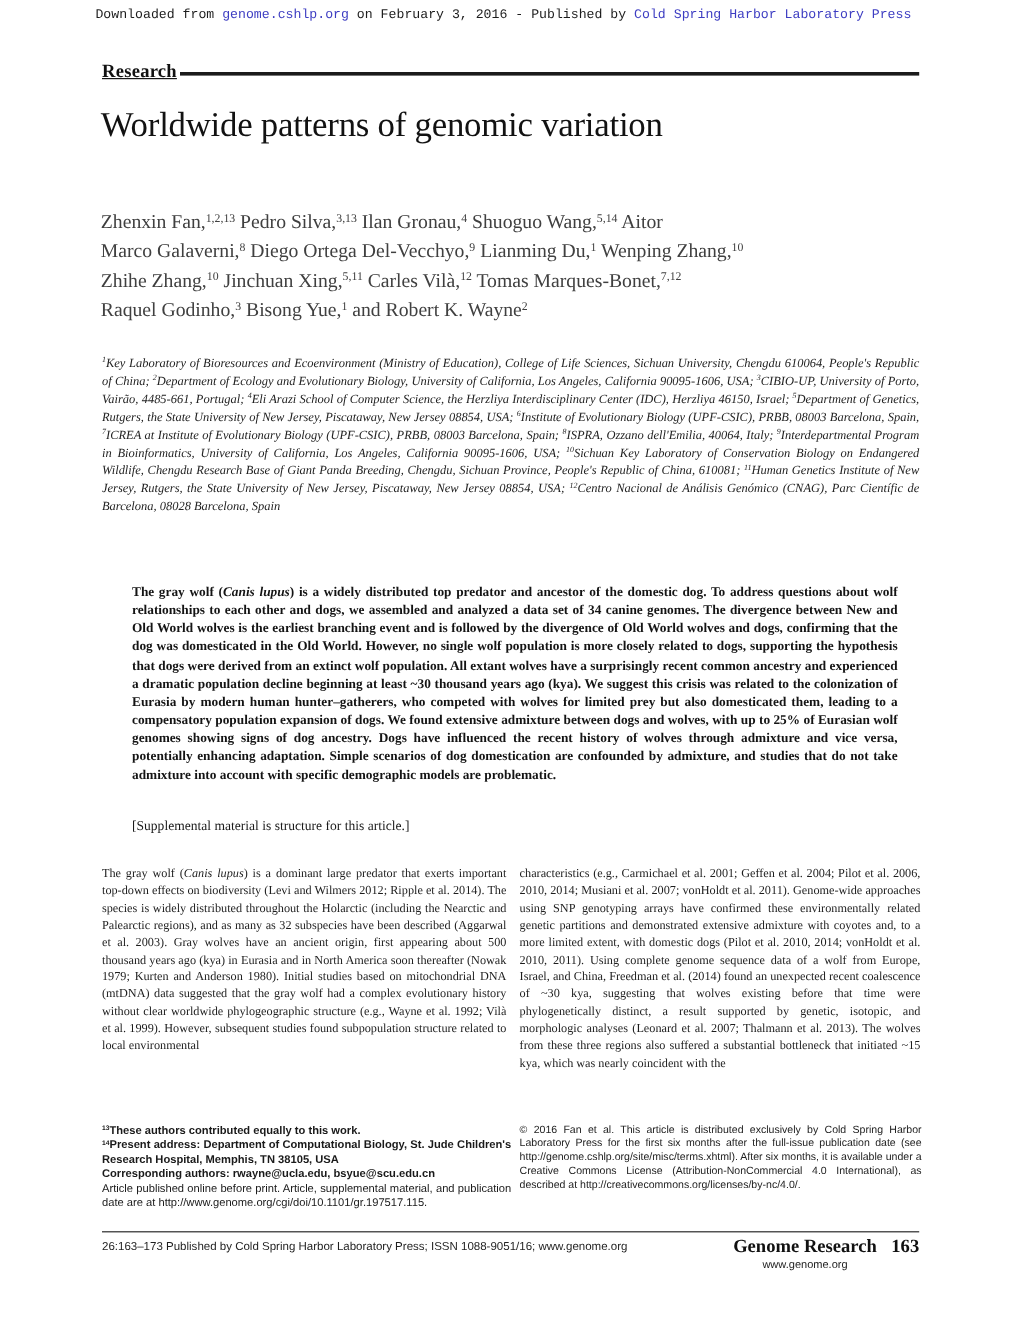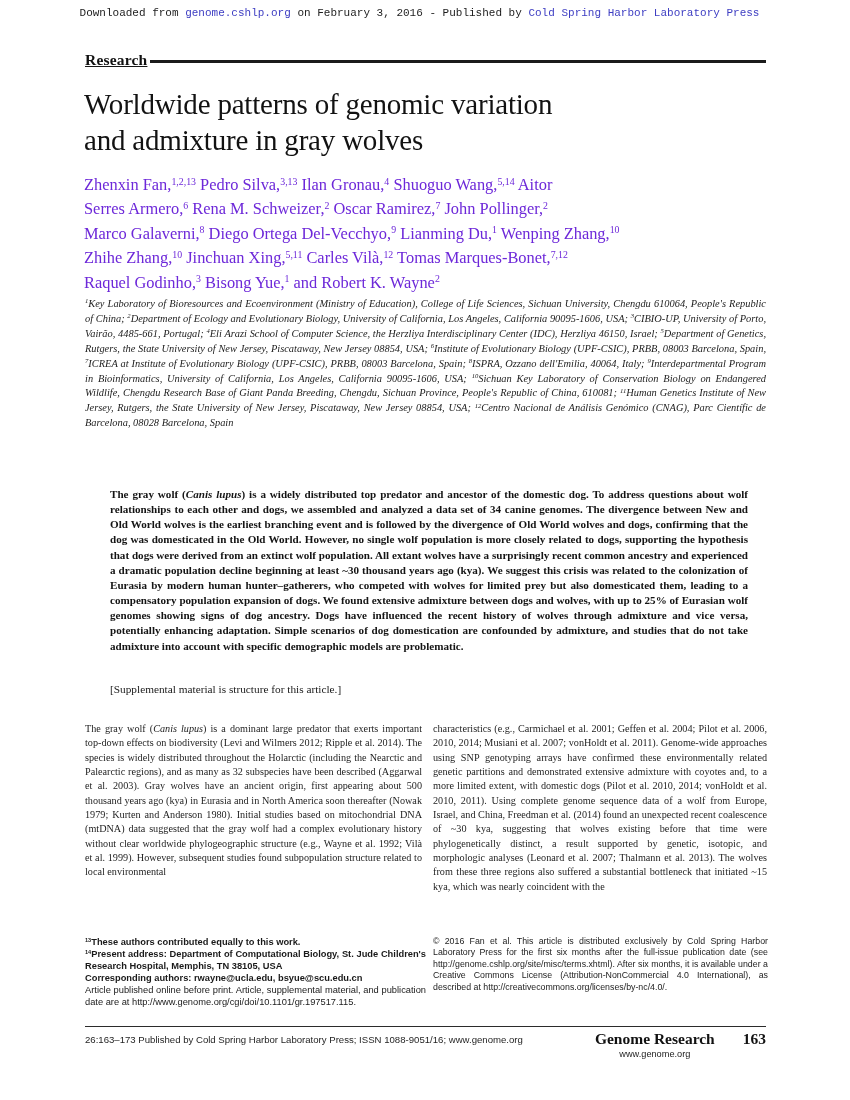--- a/index.html
+++ b/index.html
@@ -19,21 +19,21 @@
   .section-label{
     font-size:15.5px;font-weight:bold;color:#111;padding-right:3px;letter-spacing:.2px;
   }
   .section-rule{flex:1;height:2.5px;background:#1b1b1b;margin-top:3px;}
   .paper-title{
     position:absolute;top:86px;left:84px;width:690px;
     font-size:29px;line-height:36px;color:#121212;letter-spacing:-0.2px;font-weight:500;
   }
   .author-list{
     position:absolute;top:173px;left:84px;width:695px;
-    font-size:16.4px;line-height:24.4px;color:#6d28d9;
+    font-size:16.4px;line-height:24.4px;color:#404040;
   }
   sup{font-size:60%;vertical-align:baseline;position:relative;top:-0.55em;line-height:0;}
   .affiliation-list{
     position:absolute;top:297px;left:85px;width:681px;
     font-size:10.4px;line-height:14.9px;font-style:italic;text-align:justify;color:#222;
   }
   .affiliation-list sup{font-size:64%;}
   .abstract-text{
     position:absolute;top:487px;left:110px;width:638px;
     font-size:11.1px;line-height:15.15px;font-weight:bold;text-align:justify;color:#141414;
@@ -67,42 +67,40 @@
     position:absolute;top:1034px;left:85px;
     font-family:"Liberation Sans", sans-serif;font-size:9.6px;color:#1f1f1f;
   }
   .footer-right{
     position:absolute;top:1030px;left:600px;width:166px;
     display:flex;justify-content:flex-end;gap:12px;align-items:flex-start;
   }
   .gr-wrap{text-align:center;}
   .gr-title{font-size:15.5px;font-weight:bold;color:#111;white-space:nowrap;}
   .gr-url{font-family:"Liberation Sans", sans-serif;font-size:9.2px;margin-top:1px;color:#222;}
-  .gr-page{font-size:15.5px;font-weight:bold;color:#111;margin-left:16px;}
+  .gr-page{font-size:15.5px;font-weight:bold;color:#111;}
 </style>
 </head>
 <body>
 
 <div class="banner">
   <span>Downloaded from </span><span class="lnk">genome.cshlp.org</span><span> on February 3, 2016 - Published by </span><span class="lnk">Cold Spring Harbor Laboratory Press</span>
 </div>
 
 <div class="section-row">
   <span class="section-label">Research</span>
   <span class="section-rule"></span>
 </div>
 
 <div class="paper-title">
   <div>Worldwide patterns of genomic variation</div>
-  <div>and admixture in gray wolves</div>
 </div>
 
 <div class="author-list">
     <div>Zhenxin Fan,<sup>1,2,13</sup> Pedro Silva,<sup>3,13</sup> Ilan Gronau,<sup>4</sup> Shuoguo Wang,<sup>5,14</sup> Aitor</div>
-    <div>Serres Armero,<sup>6</sup> Rena M. Schweizer,<sup>2</sup> Oscar Ramirez,<sup>7</sup> John Pollinger,<sup>2</sup></div>
     <div>Marco Galaverni,<sup>8</sup> Diego Ortega Del-Vecchyo,<sup>9</sup> Lianming Du,<sup>1</sup> Wenping Zhang,<sup>10</sup></div>
     <div>Zhihe Zhang,<sup>10</sup> Jinchuan Xing,<sup>5,11</sup> Carles Vilà,<sup>12</sup> Tomas Marques-Bonet,<sup>7,12</sup></div>
     <div>Raquel Godinho,<sup>3</sup> Bisong Yue,<sup>1</sup> and Robert K. Wayne<sup>2</sup></div>
   </div>
 
 <div class="affiliation-list"><sup>1</sup>Key Laboratory of Bioresources and Ecoenvironment (Ministry of Education), College of Life Sciences, Sichuan University, Chengdu 610064, People's Republic of China; <sup>2</sup>Department of Ecology and Evolutionary Biology, University of California, Los Angeles, California 90095-1606, USA; <sup>3</sup>CIBIO-UP, University of Porto, Vairão, 4485-661, Portugal; <sup>4</sup>Eli Arazi School of Computer Science, the Herzliya Interdisciplinary Center (IDC), Herzliya 46150, Israel; <sup>5</sup>Department of Genetics, Rutgers, the State University of New Jersey, Piscataway, New Jersey 08854, USA; <sup>6</sup>Institute of Evolutionary Biology (UPF-CSIC), PRBB, 08003 Barcelona, Spain, <sup>7</sup>ICREA at Institute of Evolutionary Biology (UPF-CSIC), PRBB, 08003 Barcelona, Spain; <sup>8</sup>ISPRA, Ozzano dell'Emilia, 40064, Italy; <sup>9</sup>Interdepartmental Program in Bioinformatics, University of California, Los Angeles, California 90095-1606, USA; <sup>10</sup>Sichuan Key Laboratory of Conservation Biology on Endangered Wildlife, Chengdu Research Base of Giant Panda Breeding, Chengdu, Sichuan Province, People's Republic of China, 610081; <sup>11</sup>Human Genetics Institute of New Jersey, Rutgers, the State University of New Jersey, Piscataway, New Jersey 08854, USA; <sup>12</sup>Centro Nacional de Análisis Genómico (CNAG), Parc Científic de Barcelona, 08028 Barcelona, Spain</div>
 
 <div class="abstract-text">The gray wolf (<i>Canis lupus</i>) is a widely distributed top predator and ancestor of the domestic dog. To address questions about wolf relationships to each other and dogs, we assembled and analyzed a data set of 34 canine genomes. The divergence between New and Old World wolves is the earliest branching event and is followed by the divergence of Old World wolves and dogs, confirming that the dog was domesticated in the Old World. However, no single wolf population is more closely related to dogs, supporting the hypothesis that dogs were derived from an extinct wolf population. All extant wolves have a surprisingly recent common ancestry and experienced a dramatic population decline beginning at least ~30 thousand years ago (kya). We suggest this crisis was related to the colonization of Eurasia by modern human hunter–gatherers, who competed with wolves for limited prey but also domesticated them, leading to a compensatory population expansion of dogs. We found extensive admixture between dogs and wolves, with up to 25% of Eurasian wolf genomes showing signs of dog ancestry. Dogs have influenced the recent history of wolves through admixture and vice versa, potentially enhancing adaptation. Simple scenarios of dog domestication are confounded by admixture, and studies that do not take admixture into account with specific demographic models are problematic.</div>
 
 <div class="supplemental-note">[Supplemental material is structure for this article.]</div>

